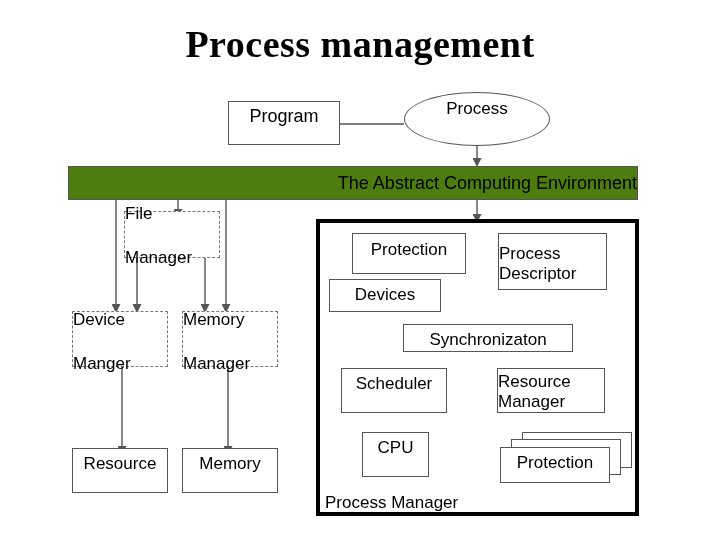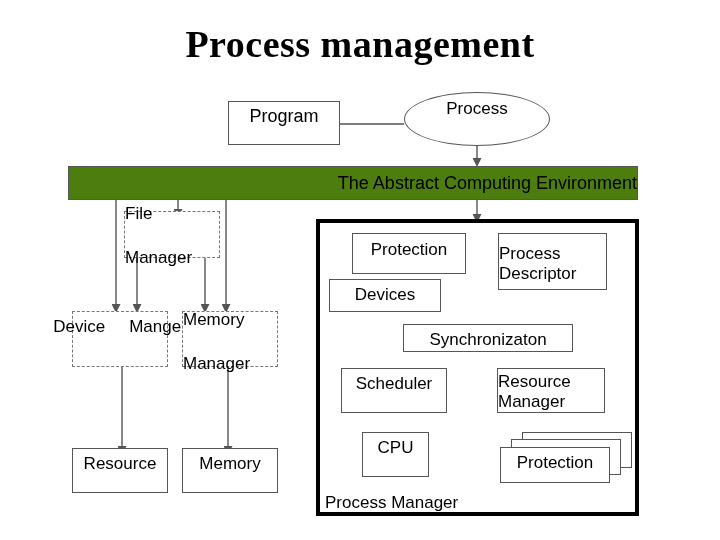--- a/index.html
+++ b/index.html
@@ -129,21 +129,21 @@
 
   <div class="bar" style="left:68px;top:166px;width:570px;height:34px;">
     <span>The Abstract Computing Environment</span>
   </div>
 
   <div class="box dash" style="left:124px;top:211px;width:96px;height:47px;flex-direction:column;">
     <span>File</span>
     <span>Manager</span>
   </div>
 
-  <div class="box dash" style="left:72px;top:311px;width:96px;height:56px;flex-direction:row;padding-top:5px;">
+  <div class="box dash" style="left:72px;top:311px;width:96px;height:56px;flex-direction:column;padding-top:5px;">
     <span>Device</span>
     <span>Manger</span>
   </div>
 
   <div class="box dash" style="left:182px;top:311px;width:96px;height:56px;flex-direction:column;padding-top:5px;">
     <span>Memory</span>
     <span>Manager</span>
   </div>
 
   <div class="box" style="left:72px;top:448px;width:96px;height:45px;padding-top:5px;">

